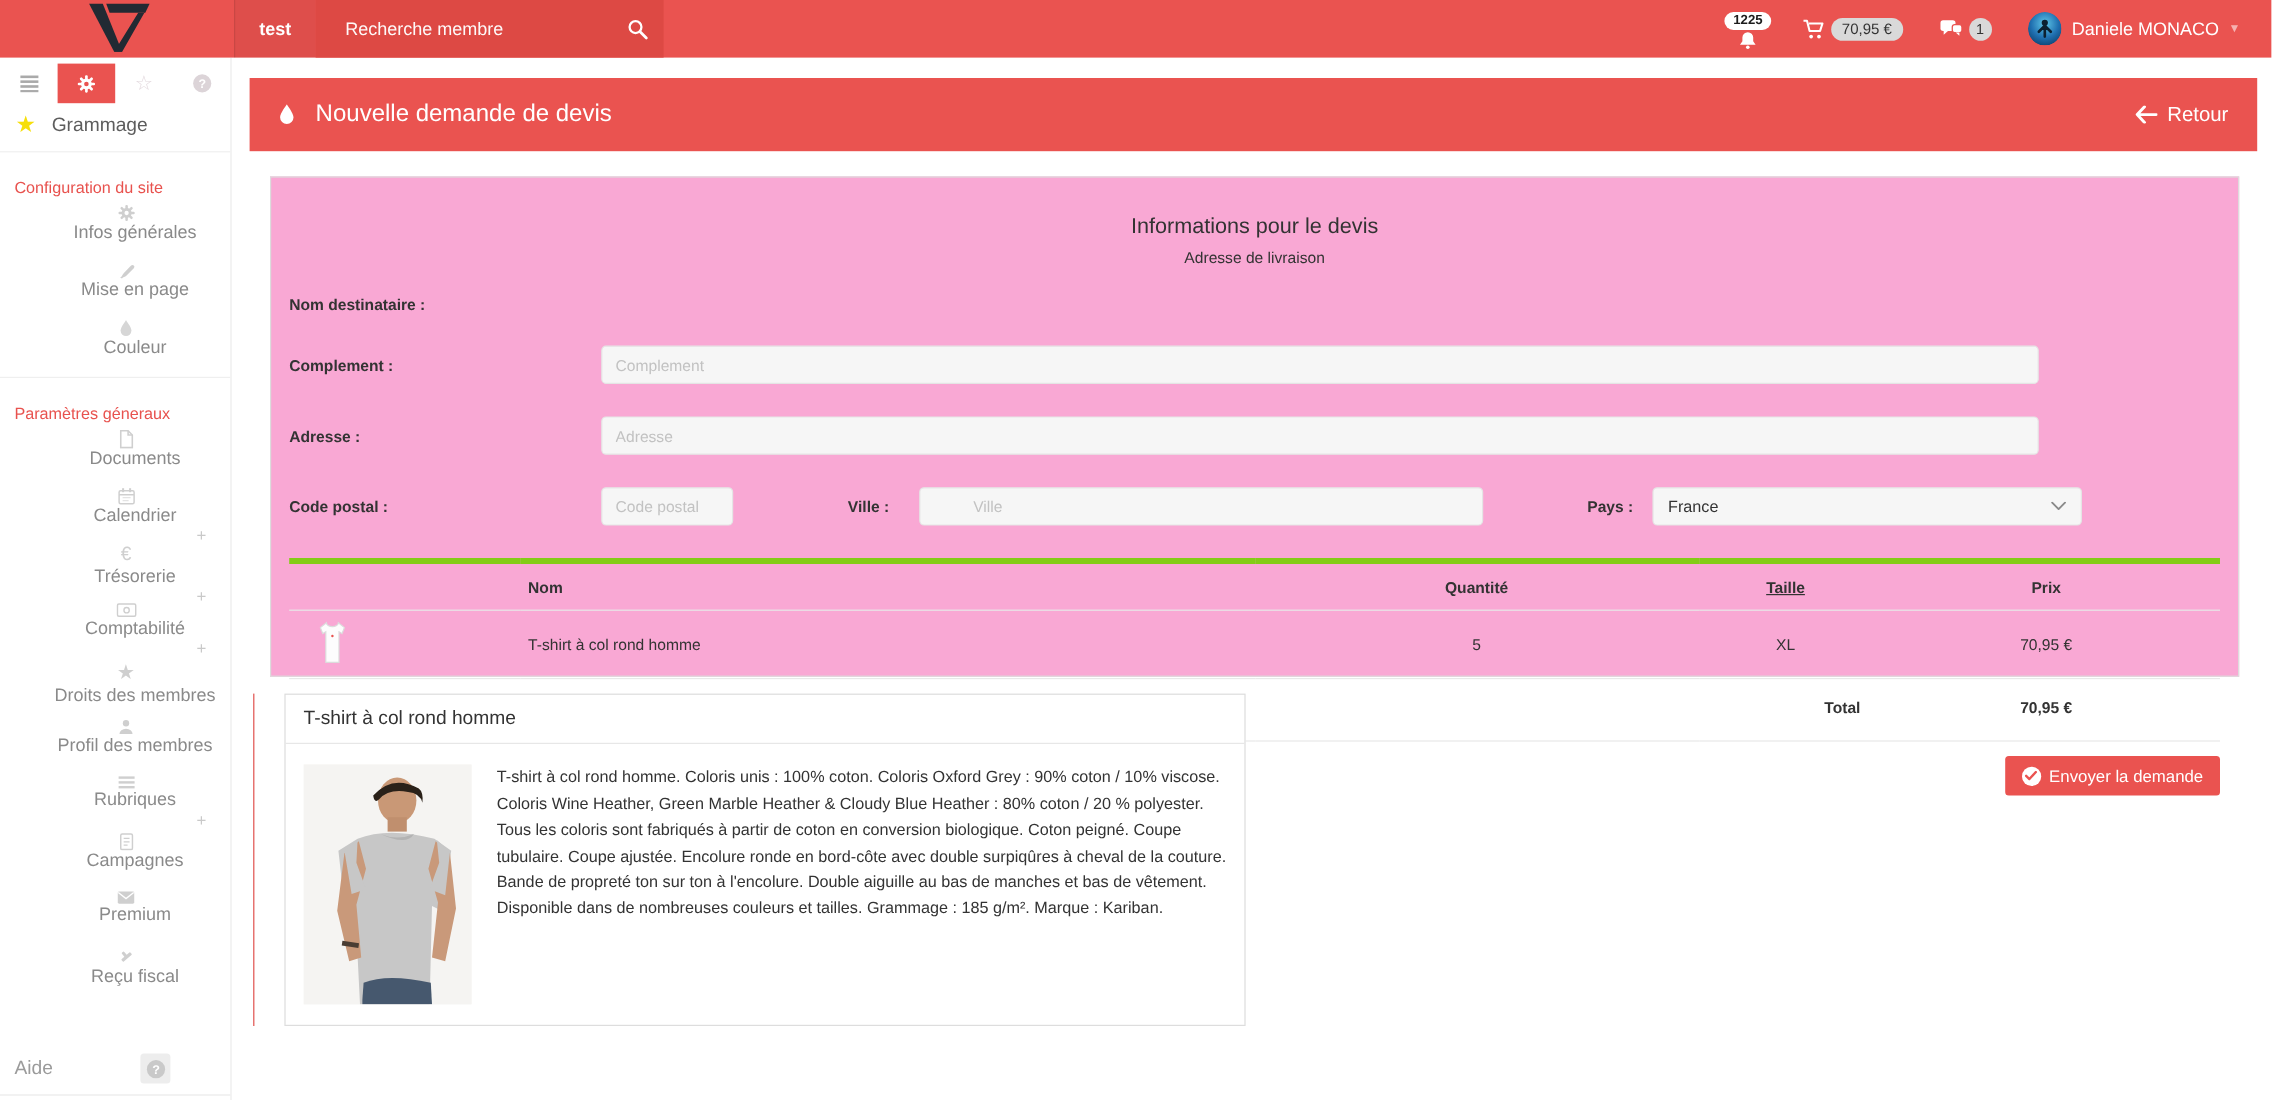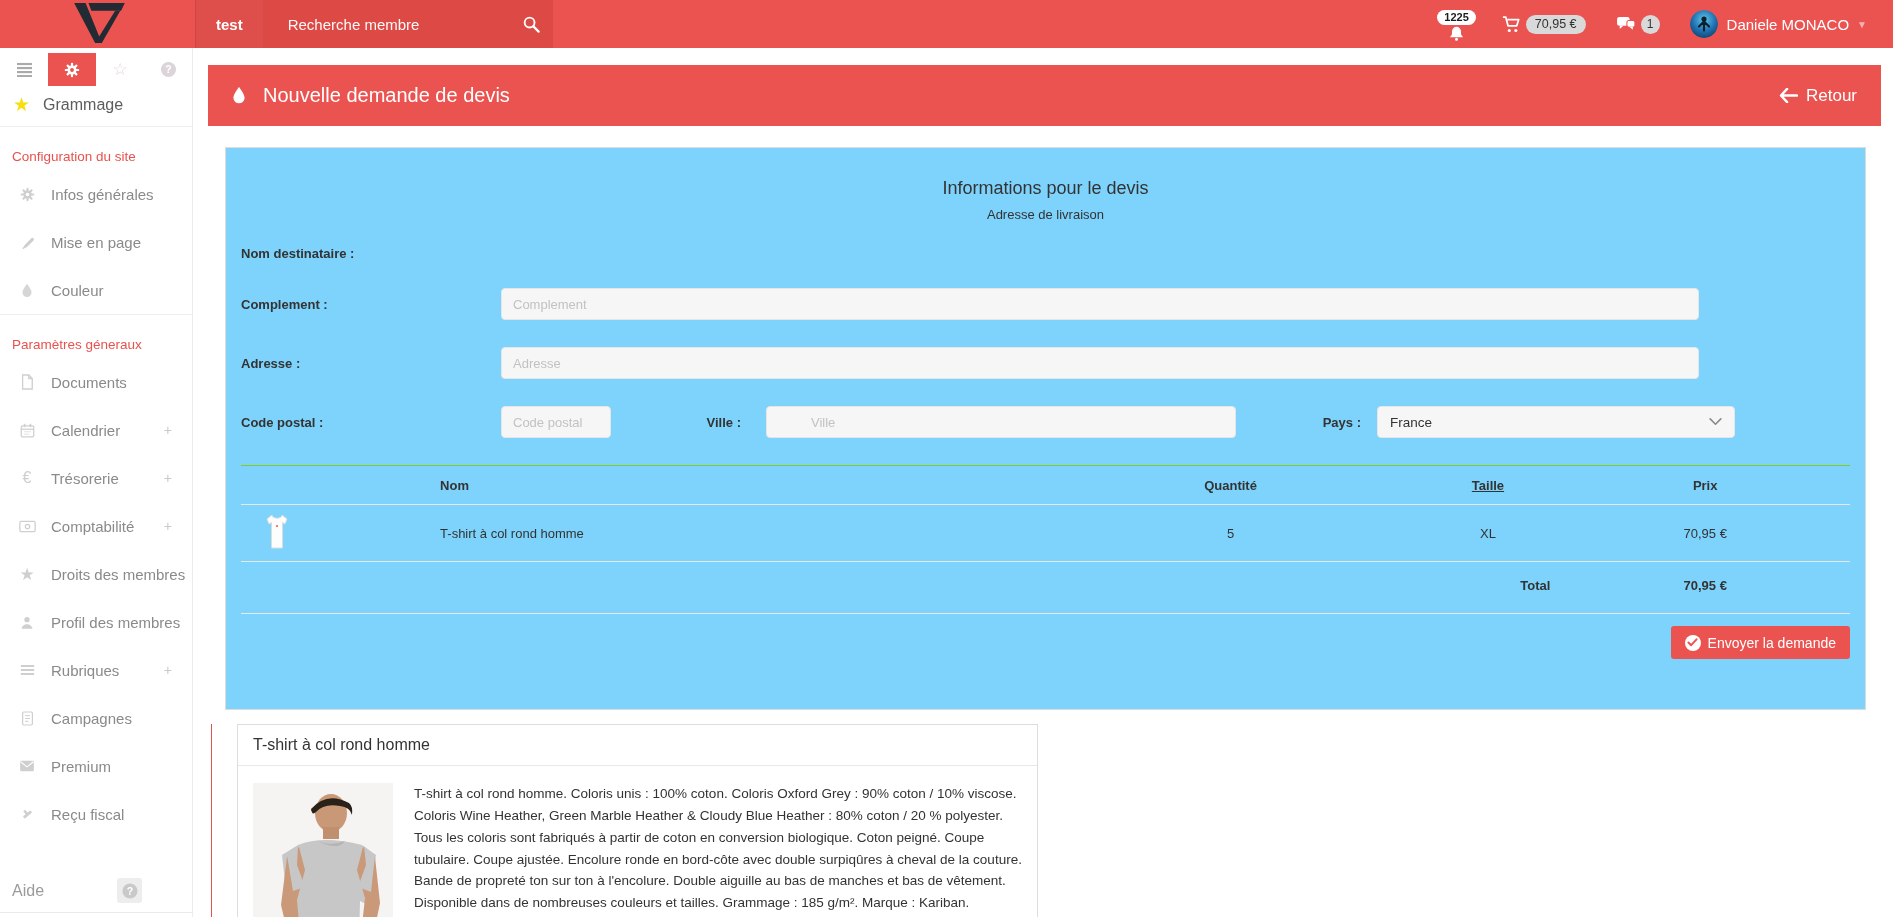--- a/index.html
+++ b/index.html
@@ -34,55 +34,55 @@
   .sidebar { width:193px; flex:none; background:#fff; border-right:1px solid #ececec; position:relative; }
   .side-tabs { display:flex; height:33px; margin-top:5px; }
   .side-tab { flex:1; display:flex; align-items:center; justify-content:center; cursor:pointer; }
   .side-tab.active { background:#ea5350; }
   .star-glyph { font-size:17px; color:#e3d9de; }
   .premium-row { display:flex; align-items:center; gap:13px; padding:10px 12px 12px 13px; border-bottom:1px solid #efefef; cursor:pointer; }
   .premium-star { color:#f6df0a; font-size:19px; line-height:18px; }
   .premium-label { font-size:16px; color:#5d5d5d; }
   .side-section-title { color:#e8524e; font-size:13.5px; margin:22px 0 6px 12px; }
   .menu-list { }
-  .menu-item { height:48px; display:flex; align-items:center; padding-left:18px; cursor:pointer; }
+  .menu-item { height:48px; display:flex; align-items:center; padding-left:18px; cursor:pointer;flex-direction:column; }
   .mi-icon { width:18px; display:flex; justify-content:center; color:#cfcfcf; font-size:15px; flex:none;}
   .mi-label { margin-left:15px; font-size:15px; color:#8a8a8a; }
   .mi-plus { margin-left:auto; margin-right:20px; color:#c9c9c9; font-size:14px; }
   .group-sep { border-bottom:1px solid #efefef; }
   .aide-row { position:absolute; bottom:4px; left:0; width:100%; height:44px; display:flex; align-items:center; padding:0 12px; border-bottom:1px solid #e9e9e9; }
   .aide-label { font-size:16px; color:#9b9b9b; }
   .help-badge { margin-left:auto; margin-right:38px; width:25px; height:25px; background:#ededed; border-radius:3px; display:flex; align-items:center; justify-content:center; cursor:pointer; }
 
   
   .main { flex:1; padding:17px 12px 0 15px; position:relative; overflow:hidden; }
   .page-header { height:61px; background:#ea5350; color:#fff; display:flex; align-items:center; padding:0 24px; }
   .ph-icon { margin-right:17px; display:flex; }
   .ph-title { font-size:20px; }
   .back-btn { margin-left:auto; display:flex; align-items:center; gap:8px; font-size:17px; cursor:pointer; }
 
   
-  .quote-card { margin:21px 15px 0 17px; background:#7dd3fc; border:1px solid #dcdcdc; height:563px; padding:16px 15px 0 15px; }
+  .quote-card { margin:21px 15px 0 17px; background:#f9a8d4; border:1px solid #dcdcdc; height:417px; padding:16px 15px 0 15px; }
   .qc-heading { text-align:center; font-size:18px; color:#333; margin-top:14px; }
   .qc-subheading { text-align:center; font-size:13px; color:#333; margin-top:8px; }
 
   .form-area { margin-top:24px; }
   .form-row { display:flex; align-items:center; margin:0 151px 27px 0; }
   .f-label { width:245px; flex:none; text-align:left; font-size:13px; font-weight:bold; color:#333; padding-right:0; }
   .f-gap { width:15px; flex:none; }
   .f-input { flex:1; height:32px; background:#f6f6f6; border:1px solid #e5e5e5; border-radius:4px; padding:0 11px; font-size:13px; color:#555; font-family:"Liberation Sans",sans-serif; outline:none; }
   .f-input::placeholder { color:#c2c2c2; }
   .f-input.small { flex:none; width:110px; }
   .inline-label { flex:none; text-align:right; font-size:13px; font-weight:bold; color:#333; }
   .w120 { width:120px; } .w125 { width:125px; }
   .select-box { flex:none; width:358px; height:32px; background:#f6f6f6; border:1px solid #e5e5e5; border-radius:4px; display:flex; align-items:center; padding:0 12px; font-size:13.5px; color:#333; cursor:pointer; }
   .select-box .chev { margin-left:auto; display:flex; }
 
   
-  .order-table { width:100%; border-collapse:collapse; margin-top:27px; border-top:1px solid #84cc16; }
+  .order-table { width:100%; border-collapse:collapse; margin-top:27px; border-top:5px solid #84cc16; }
   .order-table th { font-size:13px; font-weight:bold; color:#333; padding:12px 6px 11px 6px; border-bottom:1px solid #e8e8e8; text-align:center; }
   .order-table th.left { text-align:left; }
   .order-table td { font-size:13px; color:#333; padding:8px 6px; text-align:center; border-bottom:1px solid #e8e8e8; }
   .order-table td.left { text-align:left; }
   .col-img { width:12%; } .col-nom { width:38%; } .col-qte { width:23%; } .col-taille { width:9%;text-decoration:underline; } .col-prix { width:18%; }
   .total-row td { font-weight:bold; padding:16px 6px 20px 6px; }
   .thumb { display:inline-block; }
   .btn-row { display:flex; justify-content:flex-end; padding:12px 0 0 0; }
   .send-btn { background:#ea5350; color:#fff; border:none; border-radius:3px; height:33px; padding:0 14px; font-size:14px; display:flex; align-items:center; gap:7px; cursor:pointer; font-family:"Liberation Sans",sans-serif; }
   .check-disc { width:16px; height:16px; background:#fff; border-radius:50%; display:flex; align-items:center; justify-content:center; }

